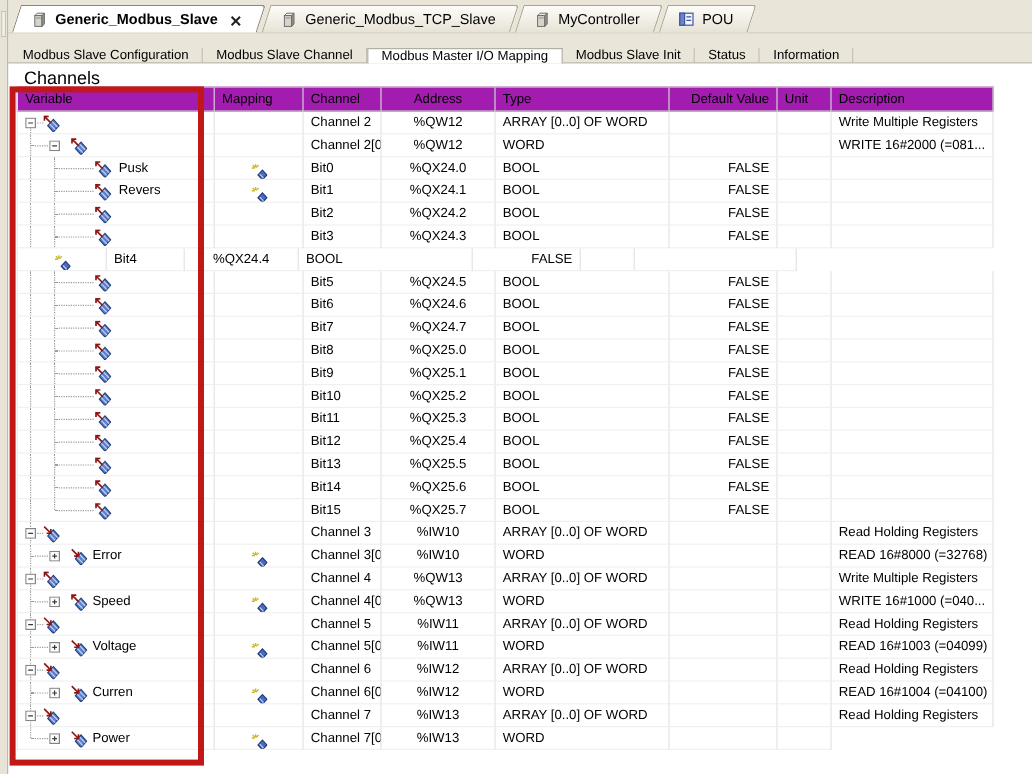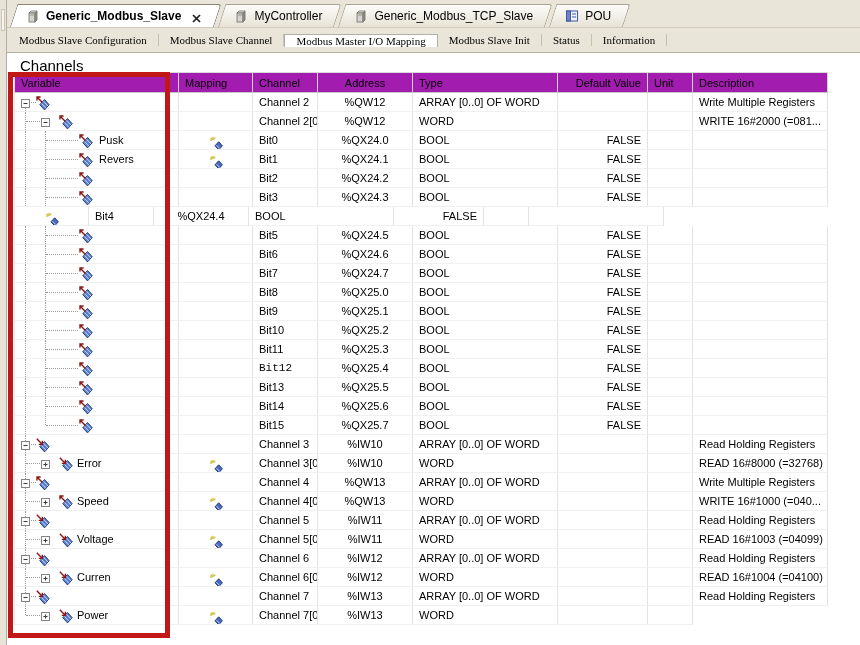--- a/index.html
+++ b/index.html
@@ -27,21 +27,21 @@
     transform:skewX(-18deg); transform-origin:100% 100%; }
   .doc-tab.active .bg { background:#ffffff; border-color:#8a8578; }
   .doc-tab .lbl { position:relative; font-size:12px; color:#000; white-space:nowrap; }
   .doc-tab.active .lbl { font-weight:bold; }
   .tab-ico { position:relative; width:14px; height:14px; margin-right:6px; flex:0 0 auto; }
   .close-x { position:relative; width:11px; height:11px; margin-left:10px; cursor:pointer; }
 
   
   #editor-tabbar { position:absolute; left:7px; top:28px; width:853px; height:25px;
     background:#e9e6d9; border-bottom:1px solid #b3afa2; box-sizing:border-box;
-    display:flex; align-items:center; padding-left:1px;font-family:Liberation Serif, serif; }
+    display:flex; align-items:flex-end; padding-left:1px; }
   .editor-tab { display:flex; align-items:center; padding:0 11px; font-size:11px;
     color:#000; border-right:1px solid #c6c2b2; cursor:pointer; white-space:nowrap; }
   .editor-tab.active { background:#ffffff; border:1px solid #b3afa2; border-bottom:none;
     margin-bottom:-1px; z-index:2; }
 
   
   #content { position:absolute; left:7px; top:53px; width:853px; height:592px; background:#fff; }
   #channels-label { position:absolute; left:13px; top:4px; font-size:15px; color:#000; }
 
   
@@ -93,31 +93,31 @@
           </svg></span>
       </div>
       <div class="doc-tab">
         <div class="bg"></div>
         <span class="tab-ico"><svg width="14" height="14" viewBox="0 0 14 14">
             <polygon points="3,4 9,4 11,2 5,2" fill="#efeee9" stroke="#6a6a6a" stroke-width="0.8"></polygon>
             <rect x="3" y="4" width="6" height="9" fill="#d6d4cc" stroke="#6a6a6a" stroke-width="0.8"></rect>
             <polygon points="9,4 11,2 11,11 9,13" fill="#979589" stroke="#6a6a6a" stroke-width="0.8"></polygon>
             <line x1="4" y1="6" x2="8" y2="6" stroke="#8a887e" stroke-width="0.8"></line>
           </svg></span>
-        <span class="lbl">MyController</span>
+        <span class="lbl">Generic_Modbus_TCP_Slave</span>
       </div>
       <div class="doc-tab">
         <div class="bg"></div>
         <span class="tab-ico"><svg width="14" height="14" viewBox="0 0 14 14">
             <polygon points="3,4 9,4 11,2 5,2" fill="#efeee9" stroke="#6a6a6a" stroke-width="0.8"></polygon>
             <rect x="3" y="4" width="6" height="9" fill="#d6d4cc" stroke="#6a6a6a" stroke-width="0.8"></rect>
             <polygon points="9,4 11,2 11,11 9,13" fill="#979589" stroke="#6a6a6a" stroke-width="0.8"></polygon>
             <line x1="4" y1="6" x2="8" y2="6" stroke="#8a887e" stroke-width="0.8"></line>
           </svg></span>
-        <span class="lbl">Generic_Modbus_TCP_Slave</span>
+        <span class="lbl">MyController</span>
       </div>
       <div class="doc-tab">
         <div class="bg"></div>
         <span class="tab-ico"><svg width="14" height="14" viewBox="0 0 14 14">
             <rect x="1.5" y="2" width="11" height="10" fill="#f2f5fd" stroke="#41569c" stroke-width="1"></rect>
             <rect x="1.5" y="2" width="4" height="10" fill="#6a83c9" stroke="#41569c" stroke-width="1"></rect>
             <line x1="7" y1="5" x2="11" y2="5" stroke="#41569c" stroke-width="1"></line>
             <line x1="7" y1="8" x2="11" y2="8" stroke="#41569c" stroke-width="1"></line>
           </svg></span>
         <span class="lbl">POU</span>
@@ -468,21 +468,21 @@
               <div class="doth" style="left: 31px; width: 32px;"></div>
               <span class="varicon" style="left: 64px;"><svg width="14" height="14" viewBox="0 0 14 14">
                   <polygon points="8.5,3.5 13.2,8.7 8.5,13.9 3.8,8.7" fill="#5b7fd0" stroke="#27447e" stroke-width="1"></polygon>
                   <line x1="5.5" y1="7.5" x2="10" y2="12.2" stroke="#c7d3ef" stroke-width="1"></line>
                   <line x1="7.5" y1="5.3" x2="12" y2="10" stroke="#c7d3ef" stroke-width="1"></line>
                   <path d="M1 4.6 L1 1 L4.6 1 M1 1 L6.4 6.4" fill="none" stroke="#8c1616" stroke-width="1.4"></path>
                 </svg></span>
               <span class="varlabel" style="left: 84px;"></span>
             </div>
             <div class="tcell mapcell c-center" style="width: 74px;"></div>
-            <div class="tcell" style="width: 65px; font-family: Liberation Mono, monospace;">Bit12</div>
+            <div class="tcell" style="width: 65px;">Bit12</div>
             <div class="tcell c-center" style="width: 95px;">%QX25.4</div>
             <div class="tcell" style="width: 145px;">BOOL</div>
             <div class="tcell c-right" style="width: 90px;">FALSE</div>
             <div class="tcell" style="width: 45px;"></div>
             <div class="tcell" style="width: 135px;"></div>
           </div>
           <div class="trow">
             <div class="tcell varcell" style="width: 164px;">
               <div class="dotv" style="left: 10px; top: 0px; height: 100%;"></div>
               <div class="dotv" style="left: 30px; top: 0px; height: 100%;"></div>

